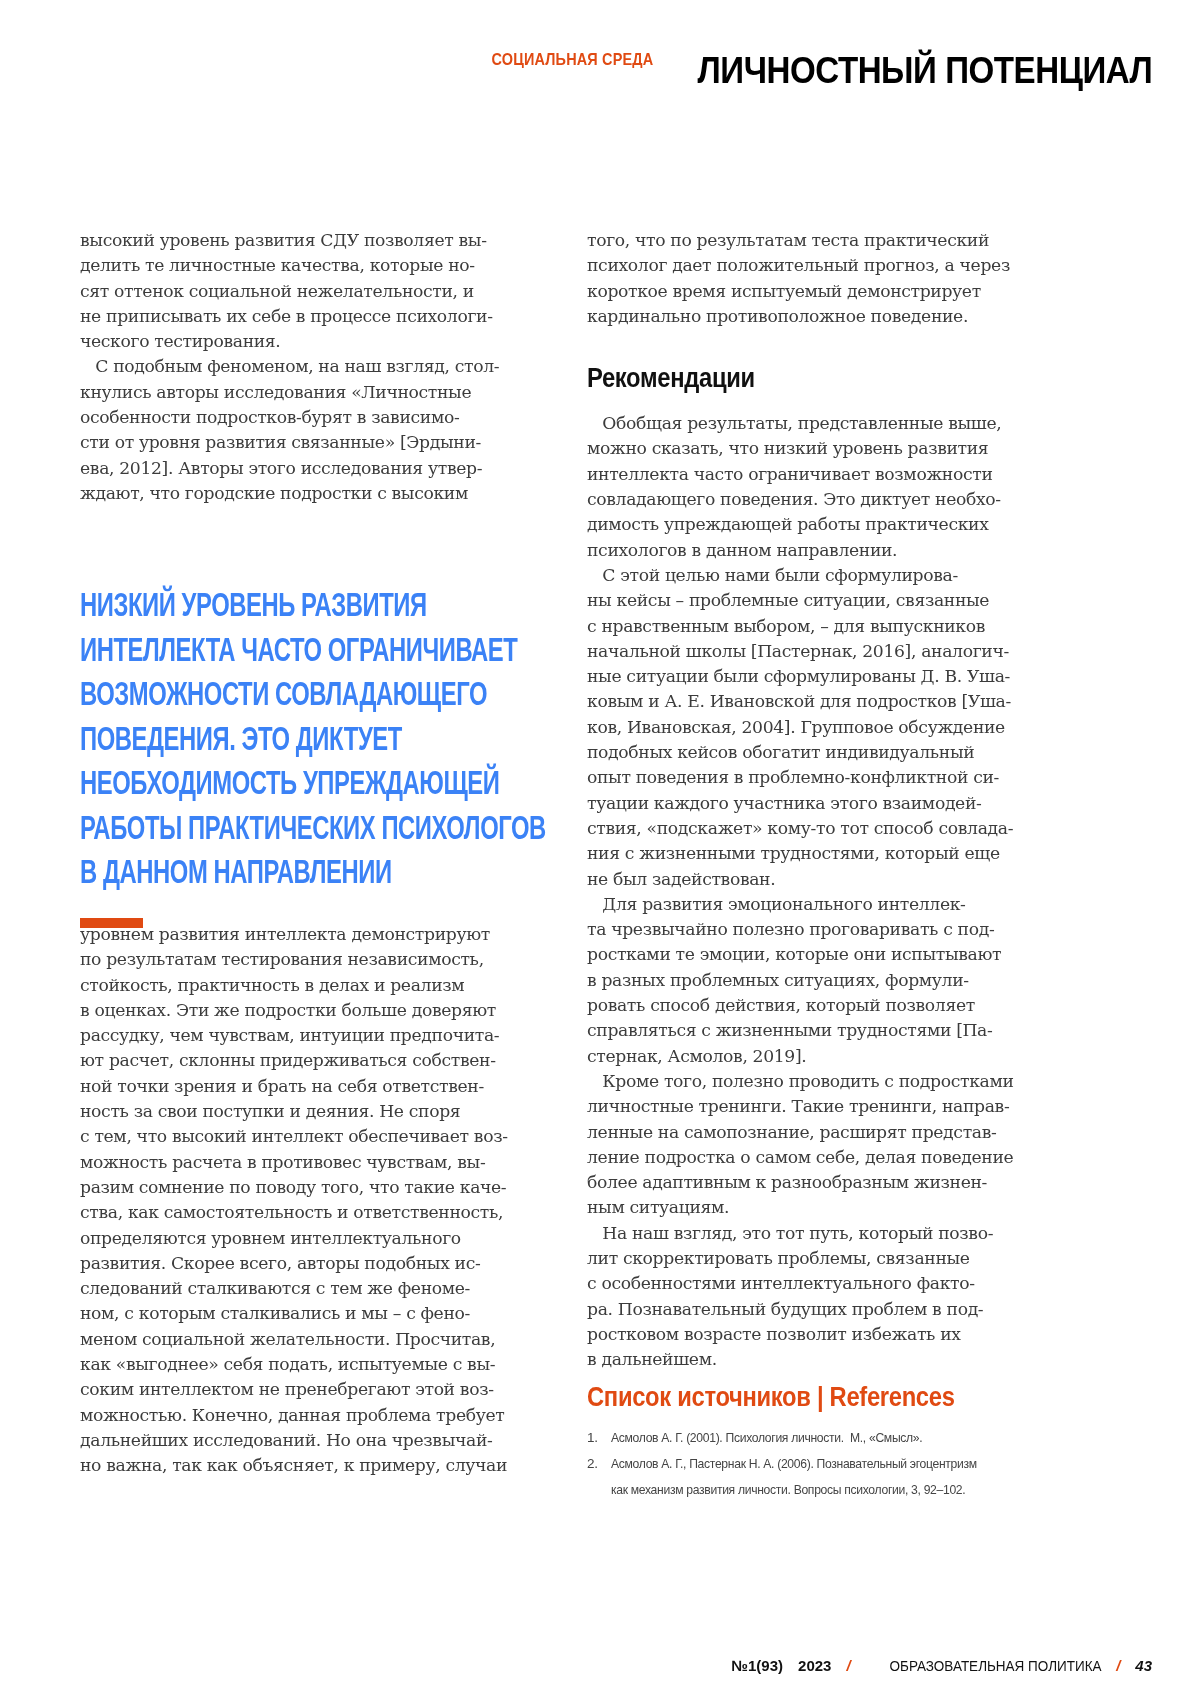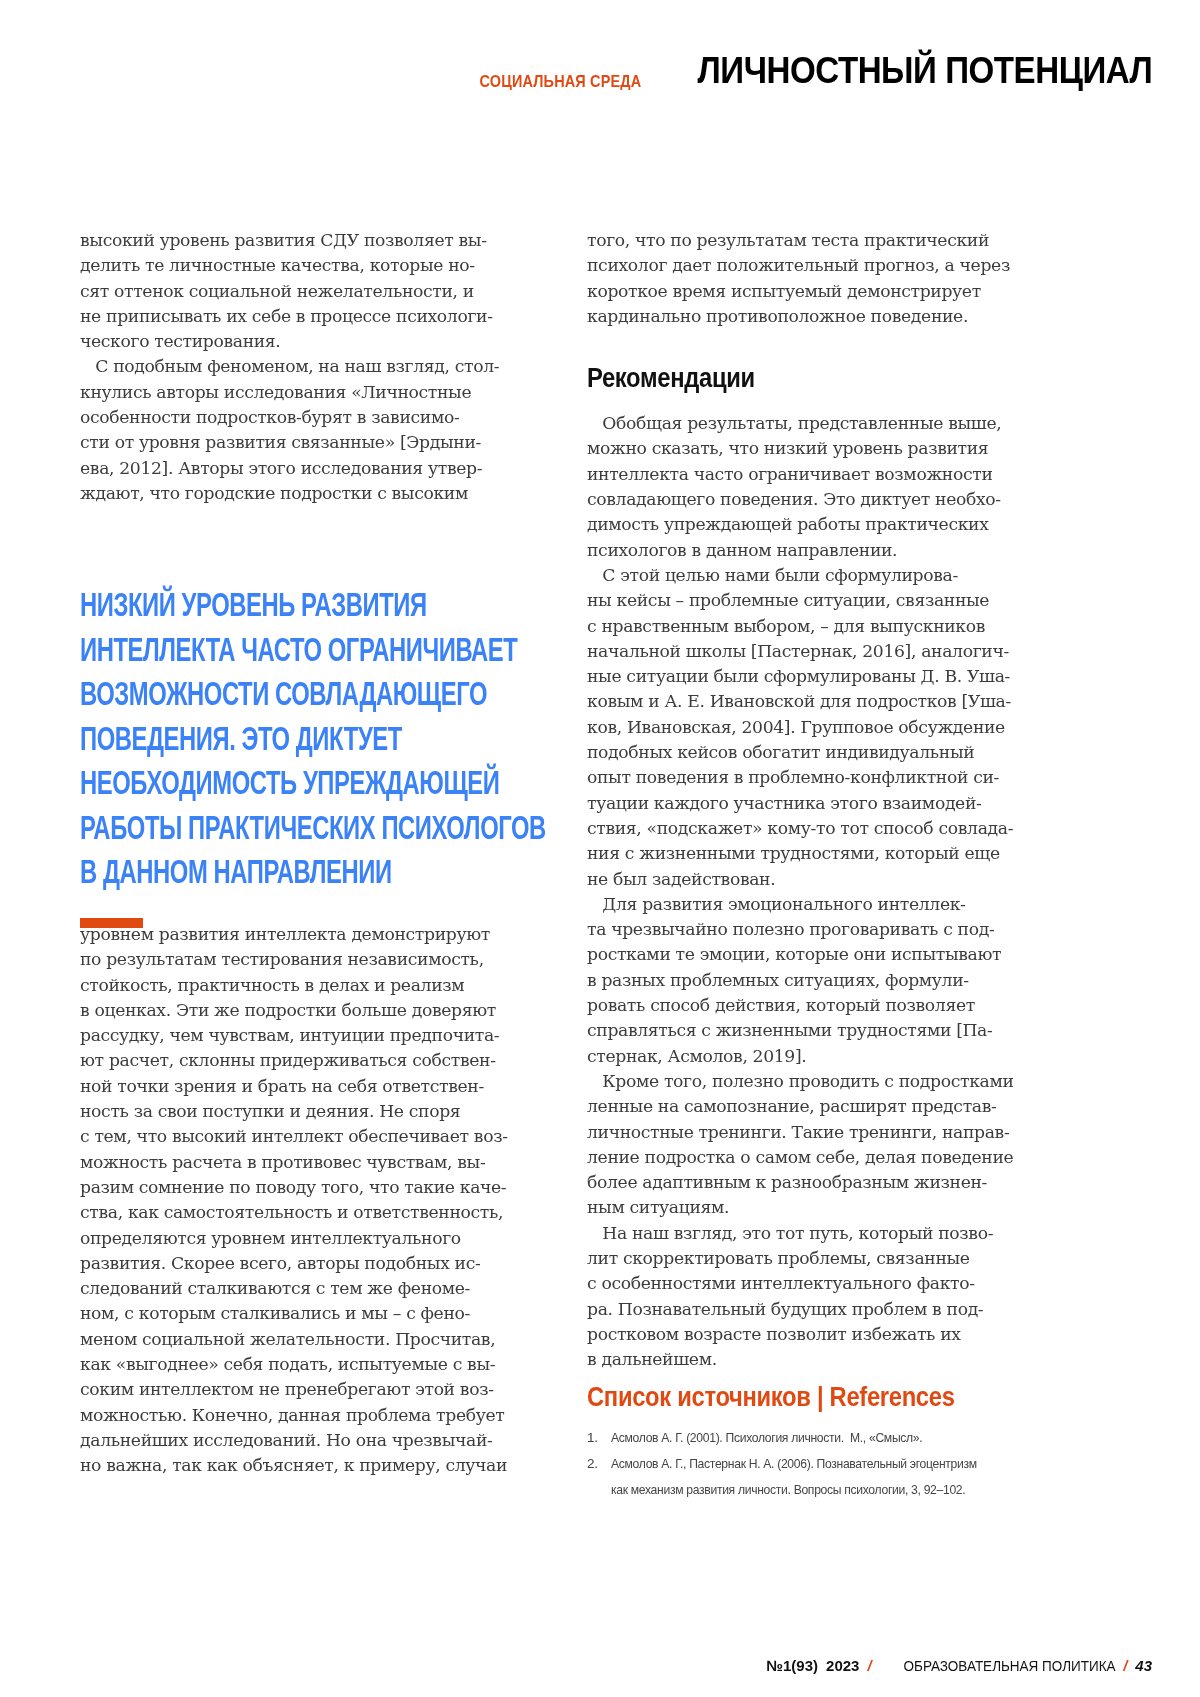--- a/index.html
+++ b/index.html
@@ -1,19 +1,19 @@
 <!DOCTYPE html>
 <html><head>
   <meta charset="utf-8">
   <style>
     * { box-sizing: border-box; margin: 0; padding: 0; }
     html, body { width: 1200px; height: 1697px; background: #ffffff; }
     body { position: relative; overflow: hidden; font-family: "DejaVu Serif", serif; color: #3c3c3c; }
 
-    .header { position: absolute; top: 50px; right: 48px; display: flex; align-items: flex-end; gap: 16px; }
+    .header { position: absolute; top: 50px; right: 48px; display: flex; align-items: flex-start; gap: 4px; }
     .header .section { font-family: "Liberation Sans", sans-serif; font-weight: bold; font-size: 17px; color: #e04a12; letter-spacing: 0.2px; transform: scaleX(0.85); transform-origin: right; }
     .header .rubric { font-family: "Liberation Sans", sans-serif; font-weight: bold; font-size: 36px; color: #000; letter-spacing: -0.5px; transform: scaleX(0.92); transform-origin: right; }
 
     .col { position: absolute; width: 500px; font-size: 17.2px; line-height: 25.3px; letter-spacing: -0.35px; }
     .col .line { display: block; white-space: pre; }
     .col-left-top { left: 80px; top: 228px; }
     .col-left-bottom { left: 80px; top: 916px; }
     .col-right { left: 587px; top: 228px; width: 500px; }
 
     .pullquote { position: absolute; left: 80px; top: 582px; width: 480px; font-family: "Liberation Sans", sans-serif; font-weight: bold; font-size: 34px; line-height: 44.5px; color: #3b82f6; letter-spacing: -0.6px; text-transform: uppercase; }
@@ -21,21 +21,21 @@
     .pq-bar { position: absolute; left: 80px; top: 918px; width: 63px; height: 10px; background: #e04a12; }
 
     .h-rec { font-family: "Liberation Sans", sans-serif; font-weight: bold; font-size: 27px; color: #111; display: block; transform: scaleX(0.88); transform-origin: left; margin-top: 34px; margin-bottom: 18px; line-height: 30px; }
     .h-refs { font-family: "Liberation Sans", sans-serif; font-weight: bold; font-size: 27px; color: #e04a12; display: block; transform: scaleX(0.88); transform-origin: left; margin-top: 9px; margin-bottom: 12px; line-height: 32px; }
 
     .refs { list-style: none; font-family: "Liberation Sans", sans-serif; font-size: 13.5px; line-height: 26px; color: #444; }
     .refs li { display: flex; }
     .refs .num { width: 24px; flex: none; }
     .refs .txt { white-space: pre; transform: scaleX(0.9); transform-origin: left; display: block; }
 
-    .footer { position: absolute; top: 1657px; right: 48px; display: flex; align-items: baseline; gap: 8px; font-family: "Liberation Sans", sans-serif; font-size: 15px; color: #111; }
+    .footer { position: absolute; top: 1657px; right: 48px; display: flex; align-items: baseline; gap: 15px; font-family: "Liberation Sans", sans-serif; font-size: 15px; color: #111; }
     .footer .issue { font-weight: bold; }
     .footer .slash { color: #e04a12; font-weight: bold; font-style: italic; }
     .footer .journal { transform: scaleX(0.9); transform-origin: right; }
     .footer .page { font-weight: bold; font-style: italic; }
   </style>
 </head>
 <body>
 
 <header class="header">
   <span class="section">СОЦИАЛЬНАЯ СРЕДА</span>
@@ -120,22 +120,22 @@
   <span class="line">ния с жизненными трудностями, который еще</span>
   <span class="line">не был задействован.</span>
   <span class="line">   Для развития эмоционального интеллек-</span>
   <span class="line">та чрезвычайно полезно проговаривать с под-</span>
   <span class="line">ростками те эмоции, которые они испытывают</span>
   <span class="line">в разных проблемных ситуациях, формули-</span>
   <span class="line">ровать способ действия, который позволяет</span>
   <span class="line">справляться с жизненными трудностями [Па-</span>
   <span class="line">стернак, Асмолов, 2019].</span>
   <span class="line">   Кроме того, полезно проводить с подростками</span>
+  <span class="line">личностные тренинги. Такие тренинги, направ-</span>
   <span class="line">ленные на самопознание, расширят представ-</span>
-  <span class="line">личностные тренинги. Такие тренинги, направ-</span>
   <span class="line">ление подростка о самом себе, делая поведение</span>
   <span class="line">более адаптивным к разнообразным жизнен-</span>
   <span class="line">ным ситуациям.</span>
   <span class="line">   На наш взгляд, это тот путь, который позво-</span>
   <span class="line">лит скорректировать проблемы, связанные</span>
   <span class="line">с особенностями интеллектуального факто-</span>
   <span class="line">ра. Познавательный будущих проблем в под-</span>
   <span class="line">ростковом возрасте позволит избежать их</span>
   <span class="line">в дальнейшем.</span>
 

